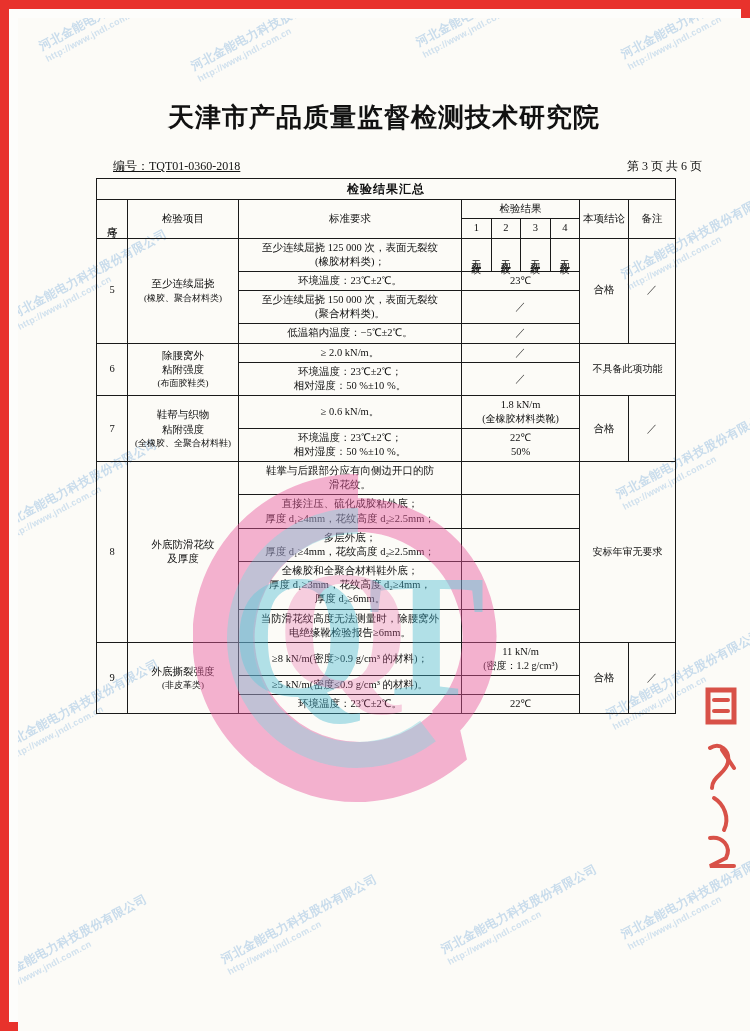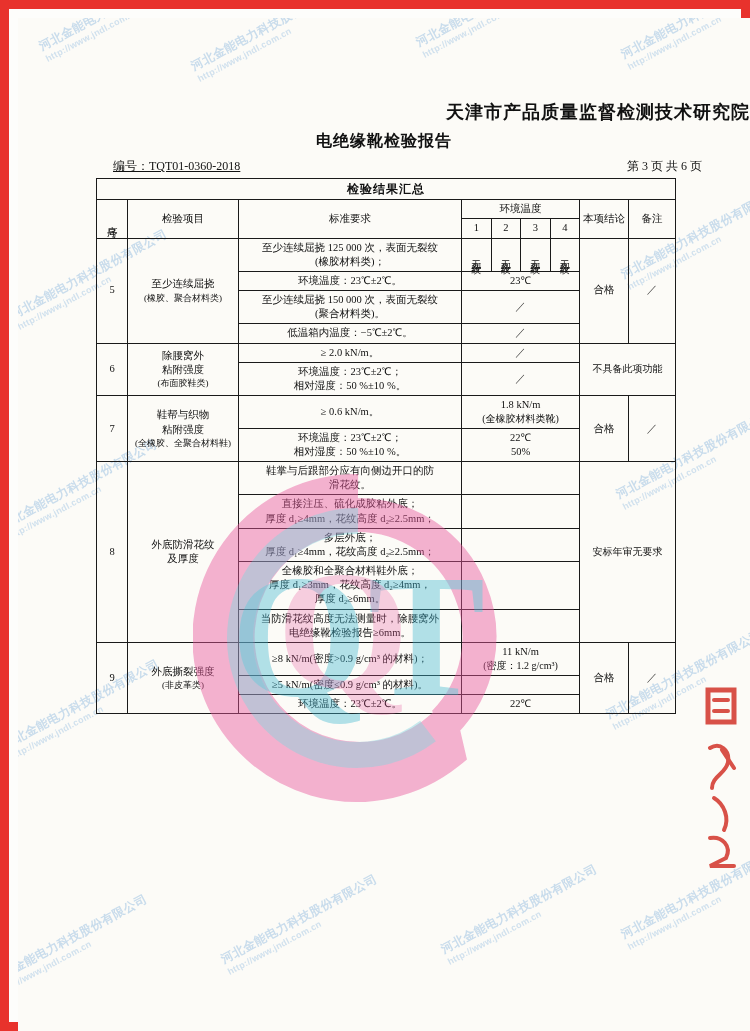--- a/index.html
+++ b/index.html
@@ -60,22 +60,22 @@
   }
 
   
   .doc{
     position:absolute;
     left:0;top:0;width:732px;height:1013px;
     color:#111;
   }
   .title{
     position:absolute;left:0;top:82px;width:732px;
-    text-align:right;
-    font-size:18px;font-weight:bold;letter-spacing:1px;
+    text-align:center;
+    font-size:26px;font-weight:bold;letter-spacing:1px;
     font-family:"Liberation Serif", serif;
   }
   .subtitle{
     position:absolute;left:0;top:113px;width:732px;
     text-align:center;
     font-size:16px;font-weight:bold;letter-spacing:1px;
   }
   .meta{
     position:absolute;top:140px;left:0;width:732px;
     font-size:12px;
@@ -181,40 +181,39 @@
       <span class="l1">河北金能电力科技股份有限公司</span>
         <span class="l2">http://www.jndl.com.cn</span>
     </div>
     <div class="wm wm-rot" style="left:600px;top:910px;">
       <span class="l1">河北金能电力科技股份有限公司</span>
         <span class="l2">http://www.jndl.com.cn</span>
     </div>
 
     <div class="doc">
       <div class="title">天津市产品质量监督检测技术研究院</div>
-      <div class="subtitle">电绝缘靴检验报告</div>
       <div class="meta">
         <span class="no">编号：TQT01-0360-2018</span>
         <span class="pg">第 3 页   共 6 页</span>
       </div>
 
       <table class="report">
 
         <tbody>
             <tr>
           <td colspan="9" class="hdr-band">检验结果汇总</td>
         </tr>
 
         <tr>
           <td class="col-no" rowspan="2">
             <span class="vert">序号</span>
           </td>
           <td class="col-item" rowspan="2">检验项目</td>
           <td class="col-req" rowspan="2">标准要求</td>
-          <td class="col-res" colspan="4">环境温度</td>
+          <td class="col-res" colspan="4">检验结果</td>
           <td class="col-concl" rowspan="2">
             <span>本项结论</span>
           </td>
           <td class="col-note" rowspan="2">备注</td>
         </tr>
         <tr>
           <td>1</td>
           <td>2</td>
           <td>3</td>
           <td>4</td>

